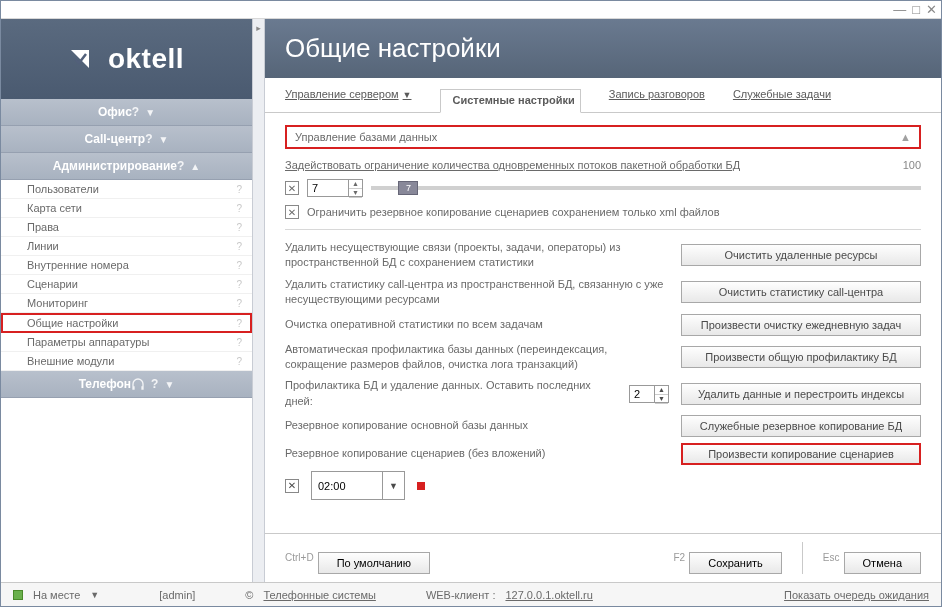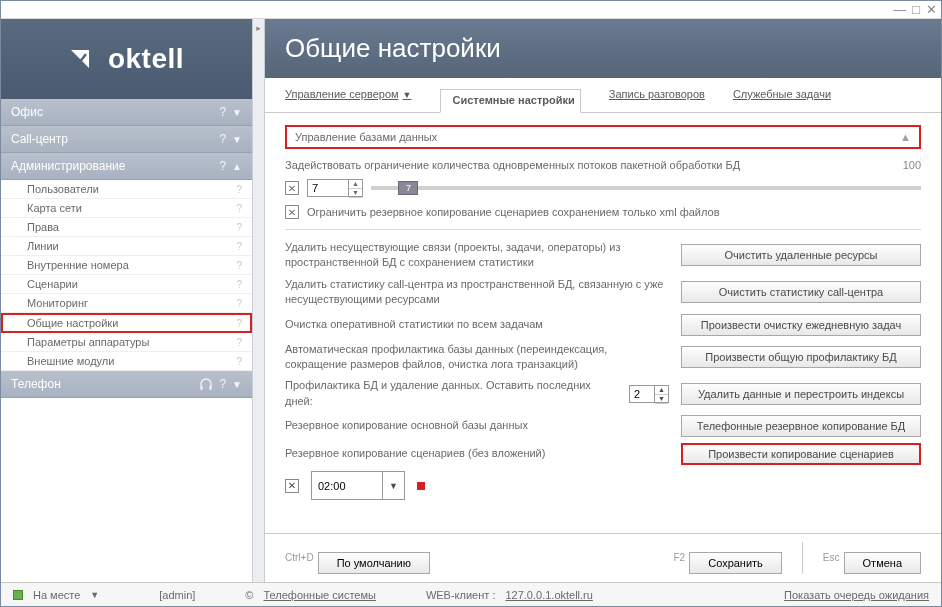--- a/index.html
+++ b/index.html
@@ -5,40 +5,40 @@
 * { box-sizing: border-box; margin: 0; padding: 0; }
 body { font-family: Tahoma, Arial, sans-serif; font-size: 11px; color: #4a4a4a; background: #fff; }
 .app { width: 942px; height: 607px; border: 1px solid #7a8aa0; display: flex; flex-direction: column; position: relative; }
 .top-strip { height: 18px; background: #fff; border-bottom: 1px solid #d8d8d8; display:flex; justify-content:flex-end; align-items:center; padding-right:4px; gap:6px;}
 .top-strip span { font-size:13px; color:#888; cursor:default;}
 .main { flex: 1; display: flex; overflow: hidden; }
 .left { width: 252px; display: flex; flex-direction: column; border-right: 1px solid #c8ccd4;}
 .logo-area { height: 80px; background: linear-gradient(#5a6a7f,#4a5a70); display:flex; align-items:center; justify-content:center;}
 .logo { color:#fff; font-size:28px; font-weight:bold; letter-spacing:0.5px; display:flex; align-items:center; gap:17px;}
 .sidebar { flex:1; background:#fff; overflow-y:auto;}
-.cat { background: linear-gradient(#b8c0cc,#a8b2c0); color:#fff; font-weight:normal; padding: 6px 10px; border-bottom: 1px solid #96a0b0; display:flex; align-items:center; justify-content:space-between; font-size:12px;}
+.cat { background: linear-gradient(#b8c0cc,#a8b2c0); color:#fff; font-weight:bold; padding: 6px 3px; border-bottom: 1px solid #96a0b0; display:flex; align-items:center; justify-content:center; font-size:12px;}
 .cat .arrow { font-size:10px;}
 .cat-icons{display:flex; gap:6px; align-items:center; opacity:0.85;}
 .hs-icon{width:14px;height:12px;display:inline-block;}
 .hs-icon svg{display:block;}
 .subitem { padding: 3px 10px 3px 26px; color:#6a6a6a; border-bottom:1px solid #f0f0f0; display:flex; justify-content:space-between; align-items:center;}
 .subitem .q{color:#c8c8c8; font-size:10px;}
 .subitem.active { border:2px solid #d72020; padding:2px 8px 2px 24px;}
 .right { flex:1; display:flex; flex-direction:column; background:#fff;}
 .page-header { background: linear-gradient(#6a7a90,#566578); color:#fff; padding:14px 20px;}
 .page-header h1{font-size:26px; font-weight:normal;}
 .tabs { display:flex; gap:28px; padding: 10px 20px 0 20px; border-bottom:1px solid #c9c9c9; font-size:11px;}
 .tab { color:#5a5a5a; padding-bottom:6px; text-decoration:underline; cursor:pointer;}
 .tab.active { font-weight:bold; text-decoration:none; border:1px solid #c9c9c9; border-bottom:1px solid #fff; padding:4px 5px 6px 12px; position:relative; top:1px; background:#fff;}
 .tab .arrow{font-size:9px; margin-left:4px;}
 .content { flex:1; padding:12px 20px; overflow-y:auto;}
 .section-header { display:flex; justify-content:space-between; border:2px solid #d72020; padding:4px 8px; font-size:11px; color:#6a6a6a; margin-bottom:10px;}
 .section-header .tri{color:#a0a0a0;}
 .field-row{display:flex; align-items:center; gap:8px; margin:8px 0; color:#6a6a6a;}
-.field-label{flex:1;}
+.field-label{flex:1;text-decoration:underline;}
 .num-right{color:#888;}
 .checkbox{width:14px;height:14px;border:1px solid #888;display:inline-flex;align-items:center;justify-content:center;font-size:10px;background:#fff;}
 .spinner{display:inline-flex;border:1px solid #999;height:18px;}
 .spinner input{border:none;width:40px;padding:0 4px;font-size:11px;outline:none;}
 .spinner .btns{display:flex;flex-direction:column;border-left:1px solid #999;}
 .spinner .btns span{font-size:7px;line-height:8px;padding:0 3px;cursor:pointer;border-bottom:1px solid #ccc;}
 .slider-wrap{display:flex;align-items:center;gap:10px;flex:1;}
 .slider-track{flex:1;height:4px;background:#d0d0d0;position:relative;}
 .slider-thumb{position:absolute;left:5%;top:-5px;width:20px;height:14px;background:#889;border:1px solid #667;color:#fff;font-size:9px;display:flex;align-items:center;justify-content:center;}
 .divider{border-top:1px solid #d8d8d8;margin:10px 0;}
@@ -230,21 +230,21 @@
             <input style="width: 24px;" value="2">
             <span class="btns">
                 <span>▲</span>
                 <span>▼</span>
               </span>
           </span>
           <button class="btn">Удалить данные и перестроить индексы</button>
         </div>
         <div class="action-row">
           <span class="desc">Резервное копирование основной базы данных</span>
-          <button class="btn">Телефонные резервное копирование БД</button>
+          <button class="btn">Служебные резервное копирование БД</button>
         </div>
         <div class="action-row">
           <span class="desc">Резервное копирование сценариев (без вложений)</span>
           <button class="btn hl">Произвести копирование сценариев</button>
         </div>
         <div class="action-row">
           <span class="checkbox">✕</span>
           <span class="timebox">
             <input value="02:00" style="">
             <span class="dd">▼</span>

